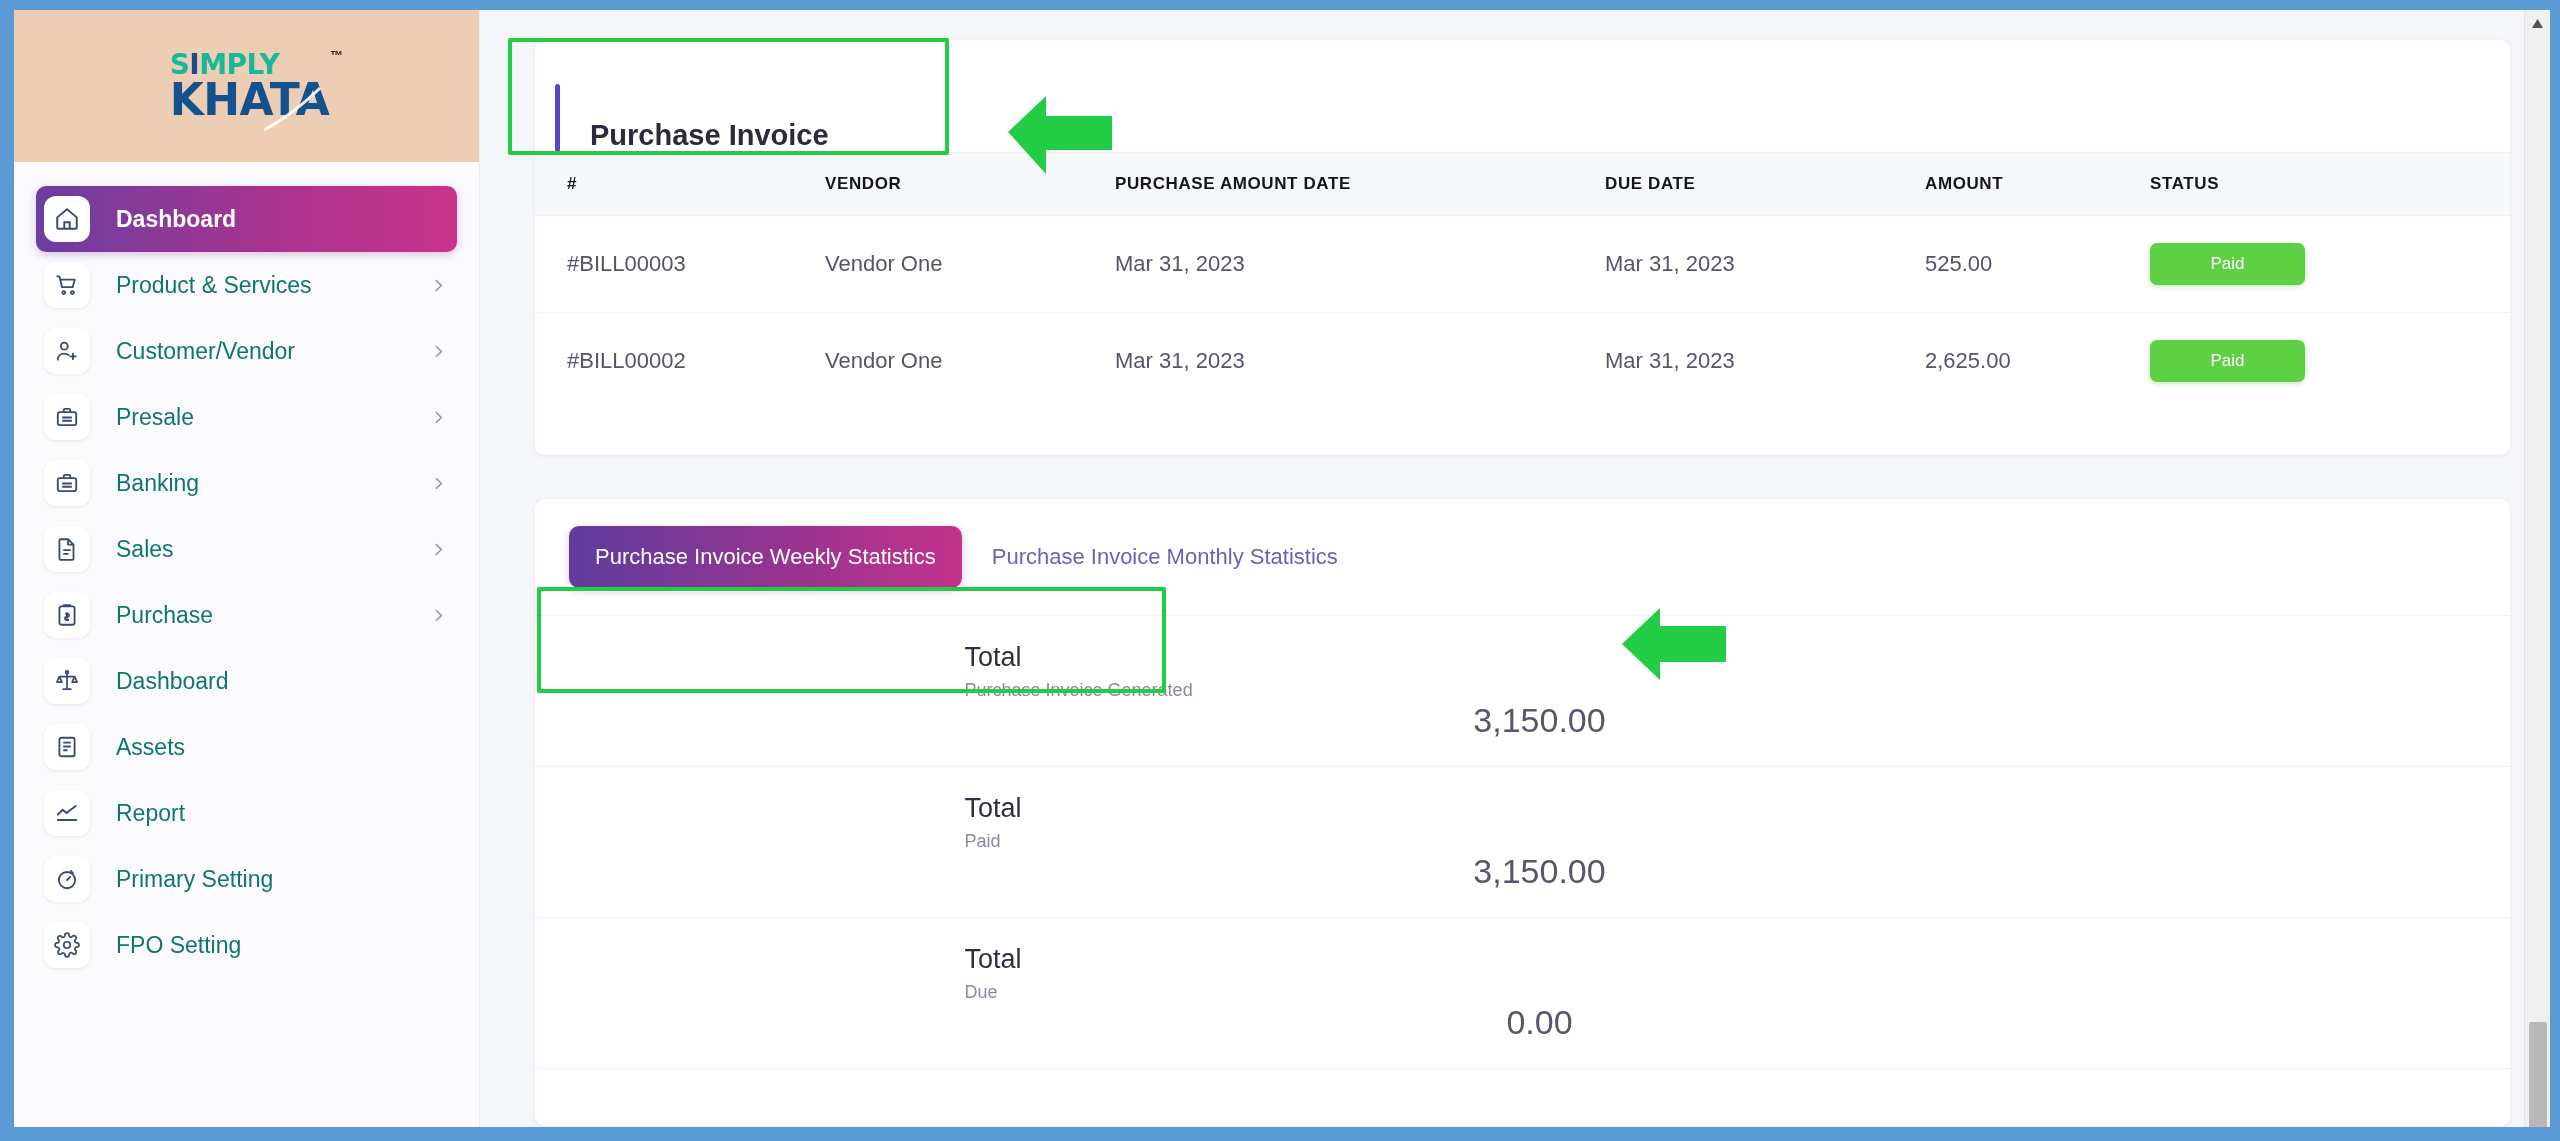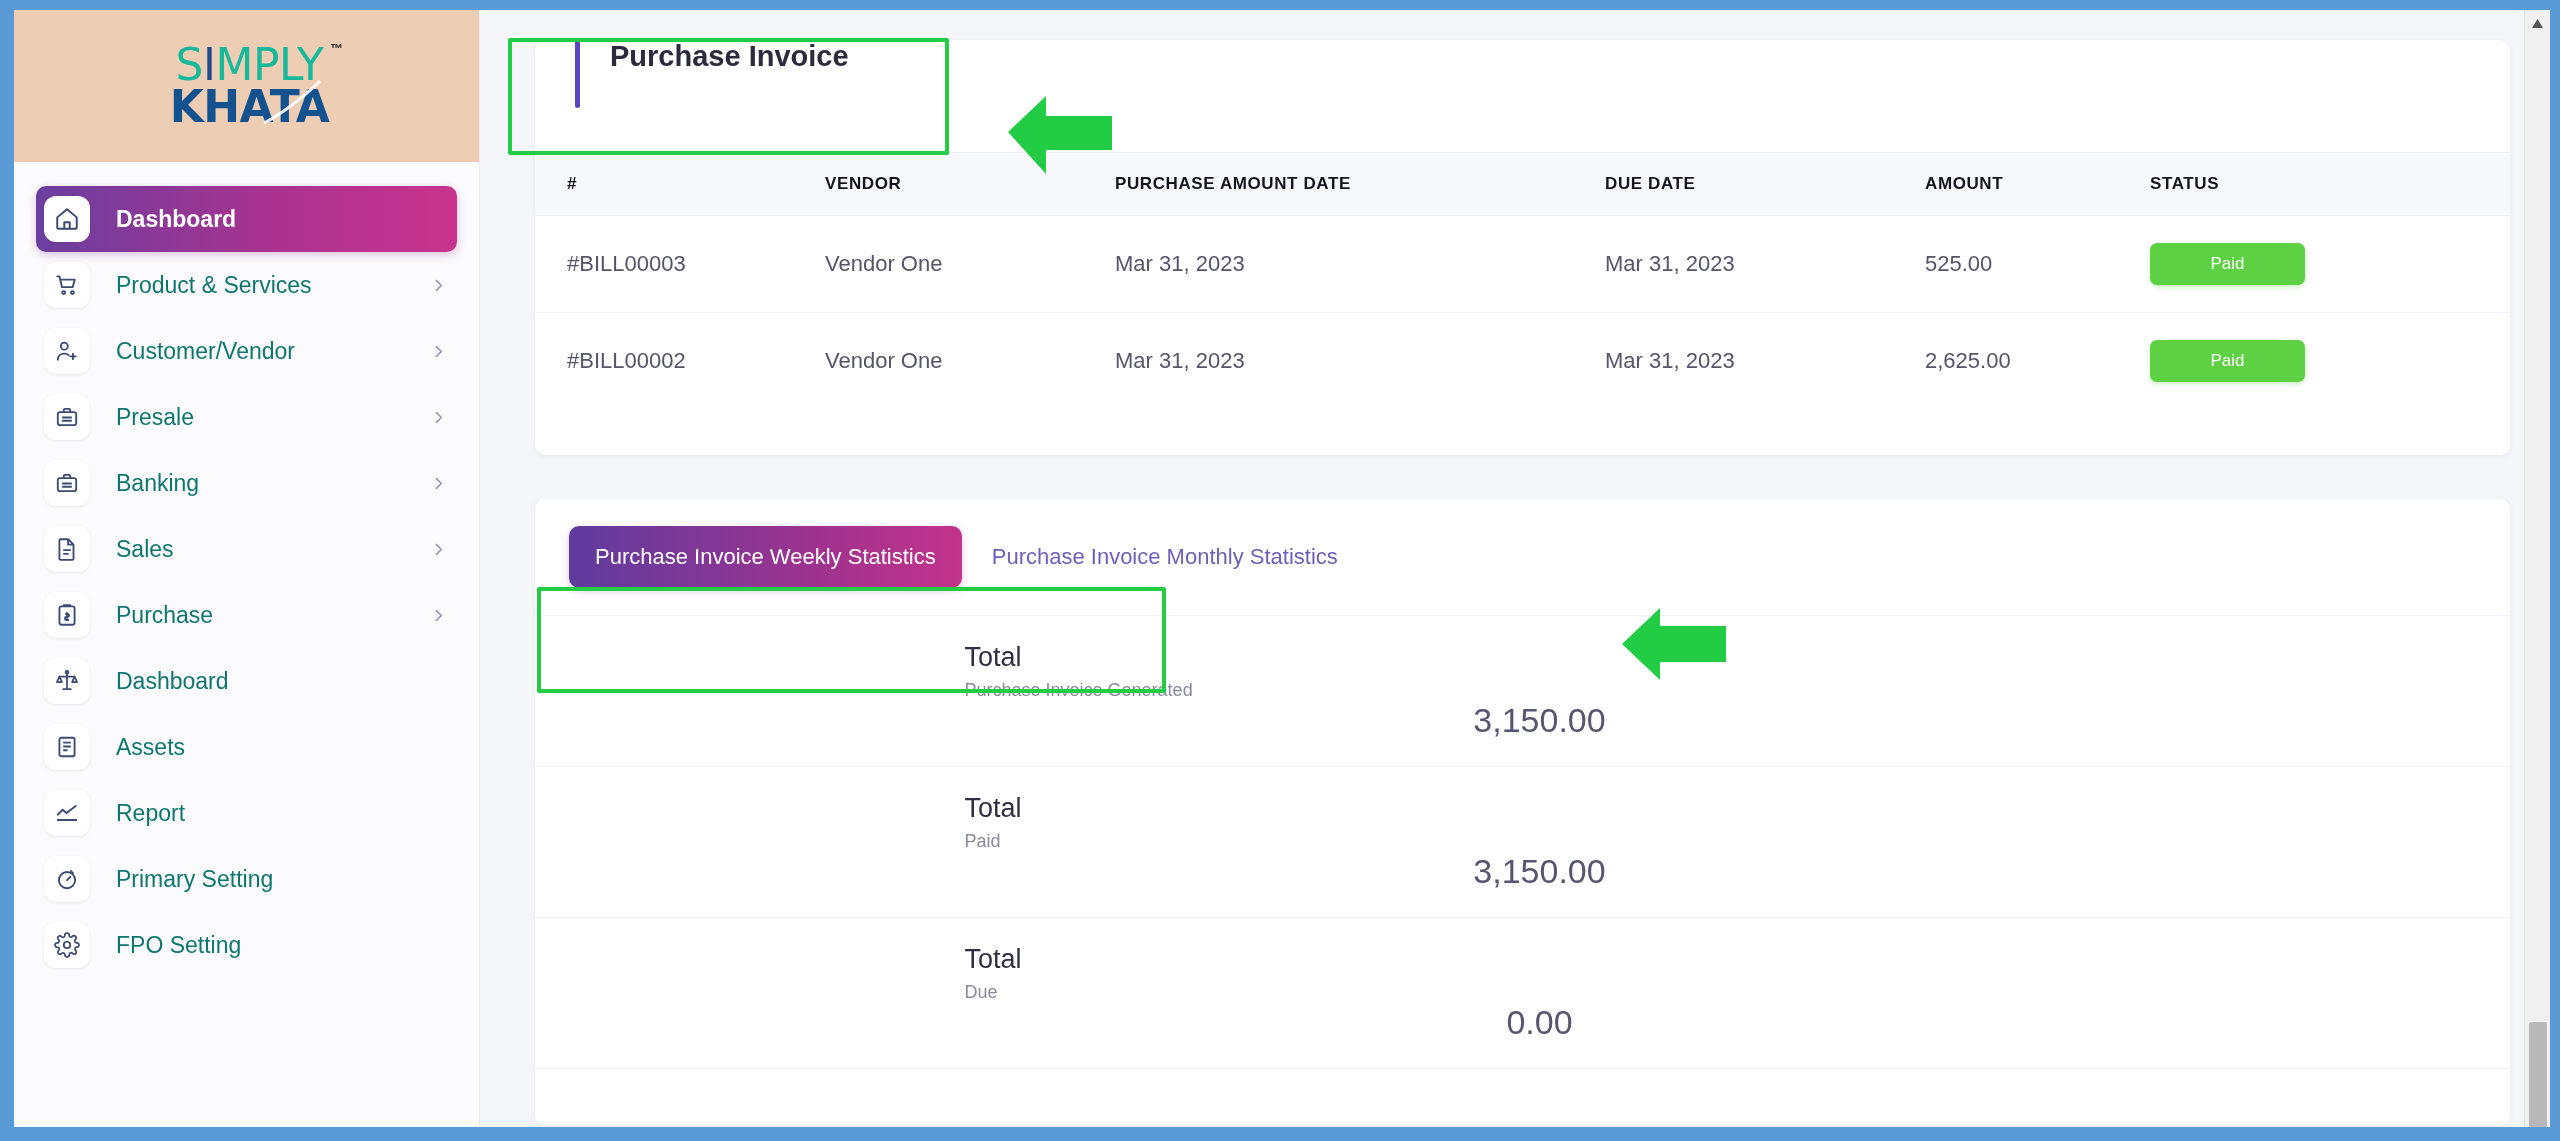--- a/index.html
+++ b/index.html
@@ -40,22 +40,22 @@
     align-items: center;
     justify-content: center;
   }
   #logo {
     position: relative;
     text-align: left;
     line-height: 0.92;
     padding-left: 6px;
   }
   .logo-top {
-    font-size: 44px; font-weight: 400; letter-spacing: -0.5px;
-    color: #18b89b; font-family: "DejaVu Sans", sans-serif; text-align: center;
+    font-size: 28px; font-weight: 700; letter-spacing: -0.5px;
+    color: #18b89b; font-family: "DejaVu Sans", sans-serif;
   }
   .logo-top .i-accent { color: #1e4b8f; }
   .logo-bottom {
     font-size: 44px; font-weight: 800; letter-spacing: -0.5px;
     color: #14528f; font-family: "DejaVu Sans", sans-serif;
     margin-top: 2px;
   }
   .logo-tm {
     position: absolute; right: -14px; top: -2px;
     font-size: 13px; color: #222; font-weight: 700;
@@ -112,23 +112,23 @@
   }
   .card {
     background: #ffffff;
     border-radius: 10px;
     box-shadow: 0 1px 5px rgba(80,90,130,0.09);
   }
 
   
   #invoice-card { margin-top: 8px; }
   #invoice-title-row {
-    display: flex; align-items: flex-start;
+    display: flex; align-items: flex-end;
     height: 112px;
-    padding-left: 40px;
+    padding-left: 20px;
   }
   .title-bar {
     width: 5px; height: 68px;
     background: #5a43c4;
     border-radius: 3px;
   }
   #invoice-title {
     margin-left: 30px;
     font-size: 29px;
     color: #2b2b3d;

